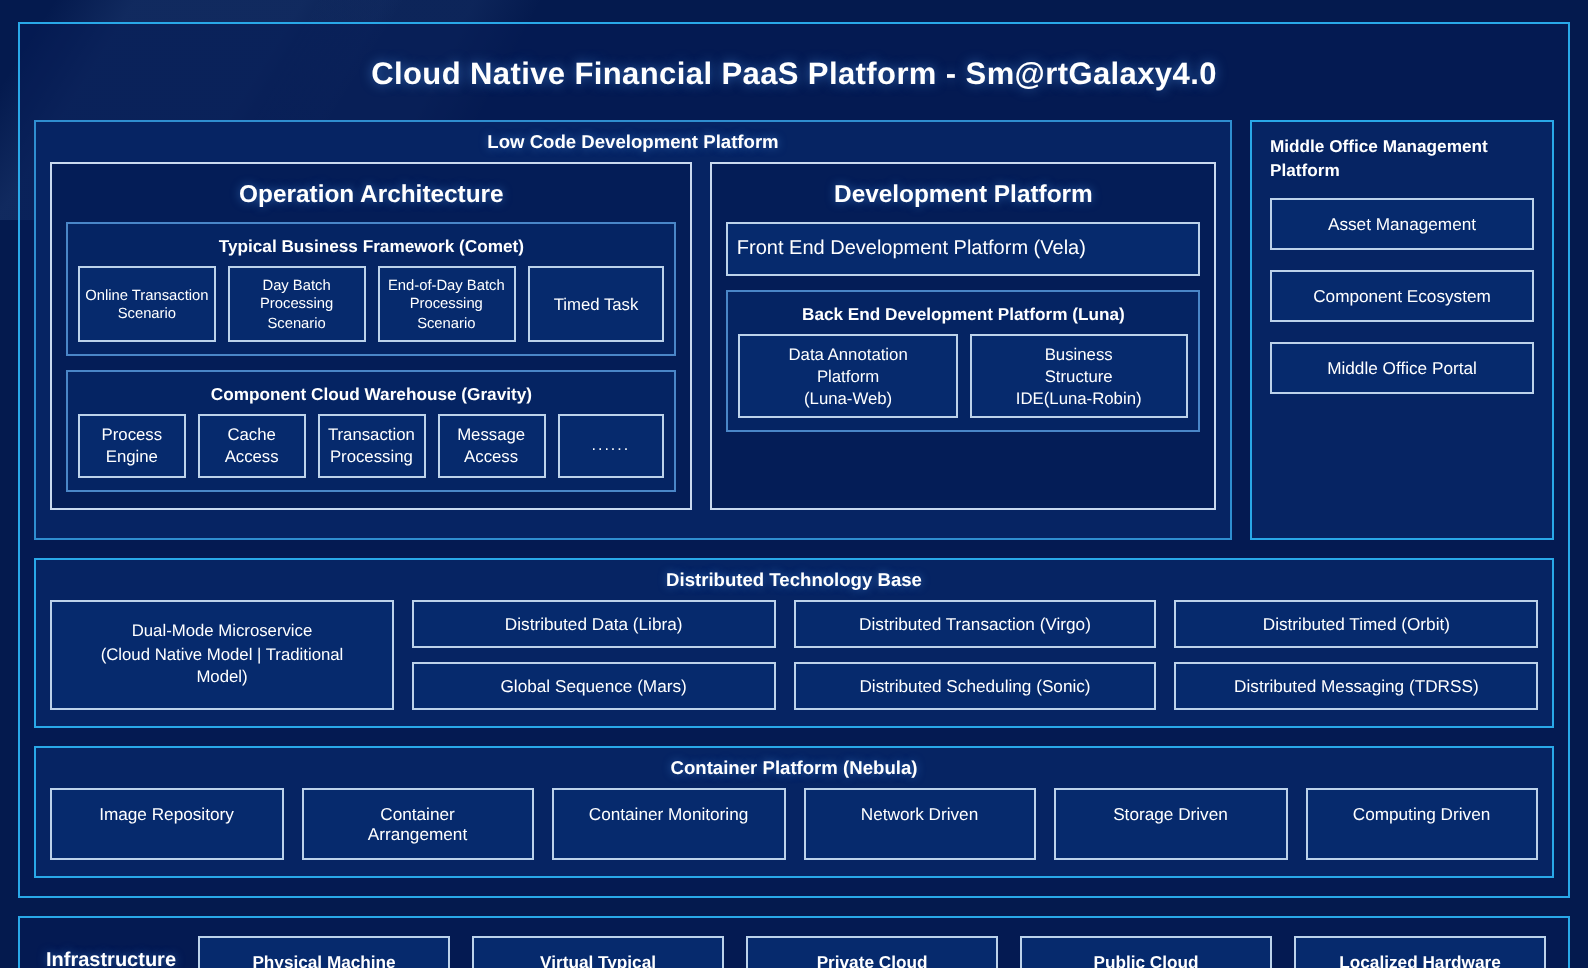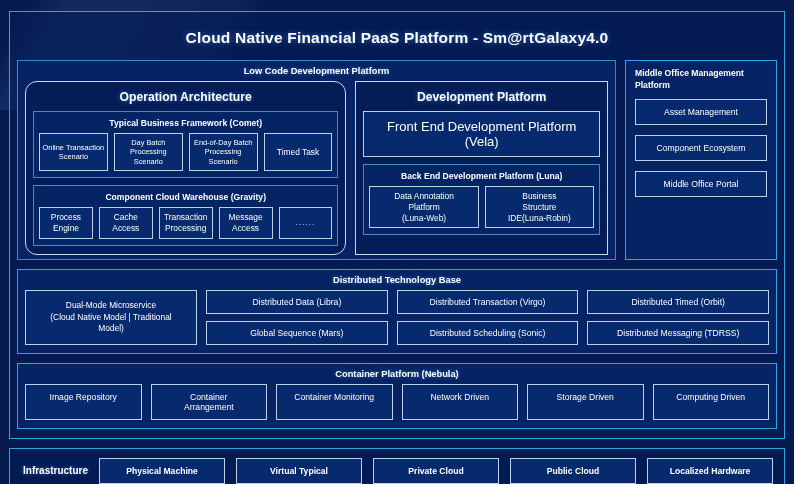--- a/index.html
+++ b/index.html
@@ -61,21 +61,21 @@
     position: relative;
   }
   .sec-title {
     text-align: center;
     font-size: 9.3px;
     font-weight: bold;
     padding: 5px 0 5px 0;
     text-shadow: 0 0 4px rgba(90,170,255,.5);
   }
 
-  #lowcode-section { flex: 1 1 auto; padding: 0 7px 4px 7px; }
+  #lowcode-section { flex: 1 1 auto; padding: 0 7px 14px 7px; }
   #lowcode-cols { display: flex; gap: 9px; }
 
   
   .panel {
     border: 1px solid #c9d9ef;
     background: #041d57;
     padding: 6px 7px 8px 7px;
   }
   .panel-title {
     text-align: center;
@@ -113,28 +113,27 @@
     min-height: 25px;
     display: flex;
     align-items: center;
     justify-content: center;
     white-space: pre-line;
   }
   .chip.tall { min-height: 27px; font-size: 8.4px; }
   .chip.dots { letter-spacing: 1px; font-size: 8px; }
 
   
-  #operation-panel { flex: 1 1 56%; border-radius: 12px; }
+  #operation-panel { flex: 1 1 56%; }
   #development-panel { flex: 1 1 44%; }
 
   .wide-chip {
     border: 1px solid #bcd2ea;
     background: #062a6d;
-    text-align: center;
-    font-size: 13px;
+    font-size: 10px;
     padding: 7px 4px;
     margin-bottom: 7px;
   }
 
   #backend-group { margin-bottom: 0; }
   #backend-group .chip { font-size: 8.4px; min-height: 37px; }
 
   
   #middle-office-section {
     flex: 0 0 152px;

